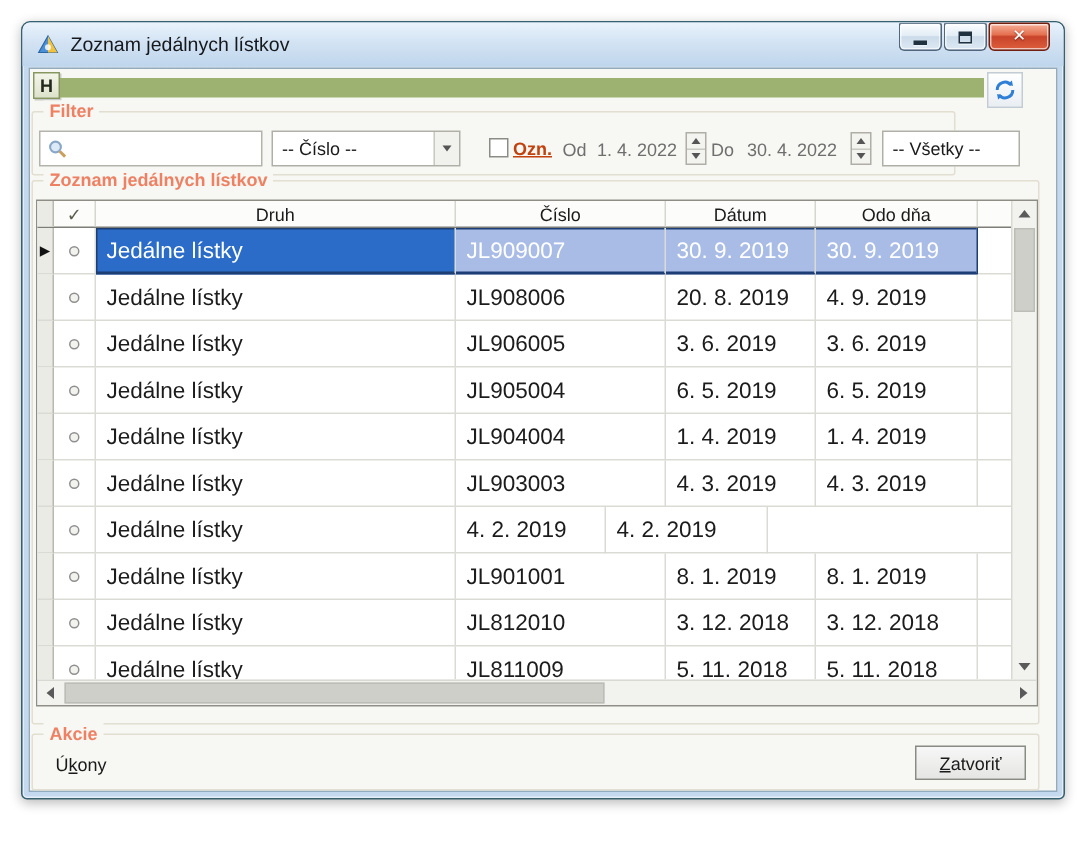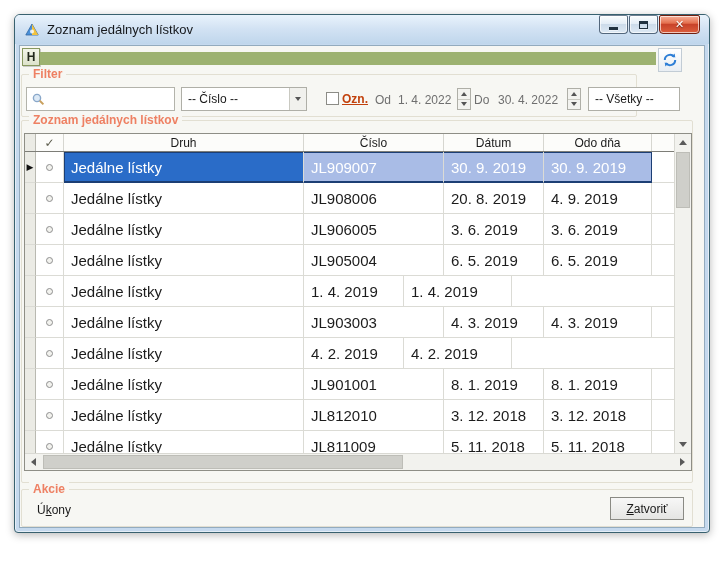--- a/index.html
+++ b/index.html
@@ -276,20 +276,21 @@
     <div class="cell odo w-odo">6. 5. 2019</div>
     <div class="cell fill"></div>
   </div>
 
   <div class="row">
     <div class="cell ind" style="width: 11px;"></div>
     <div class="cell chkc" style="width: 28px;">
               <span class="marker"></span>
             </div>
     <div class="cell druh w-druh">Jedálne lístky</div>
+    <div class="cell cislo w-cislo">JL904004</div>
     <div class="cell datum w-datum">1. 4. 2019</div>
     <div class="cell odo w-odo">1. 4. 2019</div>
     <div class="cell fill"></div>
   </div>
 
   <div class="row">
     <div class="cell ind" style="width: 11px;"></div>
     <div class="cell chkc" style="width: 28px;">
               <span class="marker"></span>
             </div>

